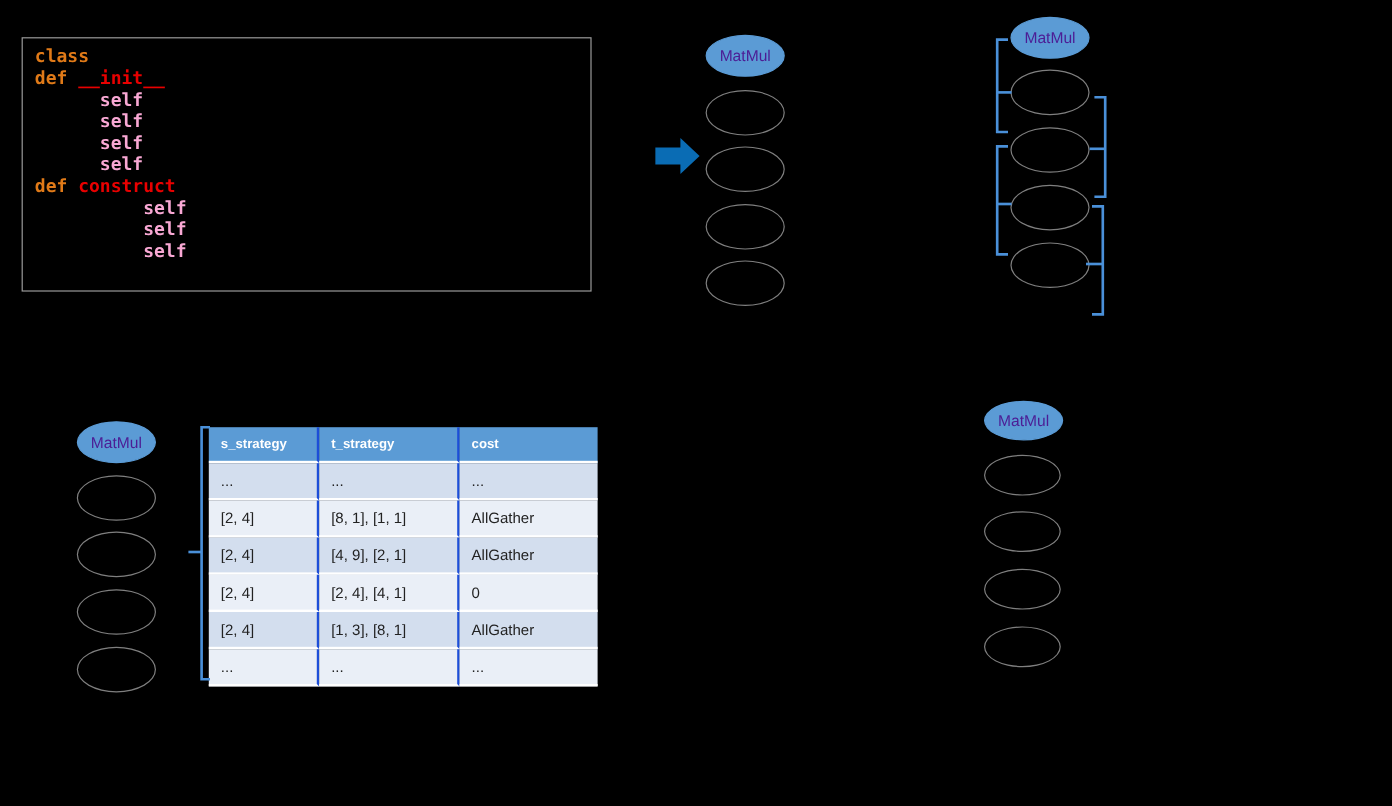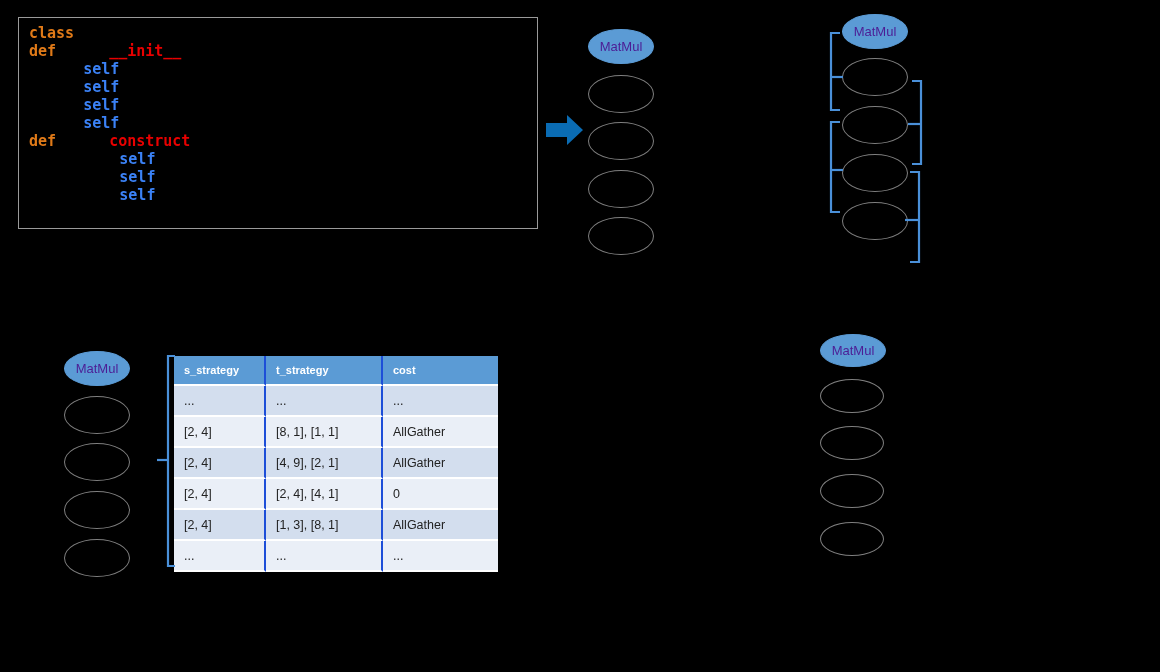--- a/index.html
+++ b/index.html
@@ -1,29 +1,29 @@
 <!DOCTYPE html>
 <html><head>
 <meta charset="utf-8">
 <style>
   html,body{margin:0;padding:0;background:#000;}
   body{width:1160px;height:672px;position:relative;overflow:hidden;
        font-family:"Liberation Sans", sans-serif;}
   .stage{position:absolute;left:0;top:0;width:1160px;height:672px;}
 
   
-  .code-box{position:absolute;left:18px;top:17px;width:520px;height:212px;
+  .code-box{position:absolute;left:18px;top:31px;width:475px;height:212px;
             border:1.5px solid #9a9a9a;background:#000;box-sizing:border-box;}
   .code-lines{position:absolute;left:10px;top:6px;
               font-family:"DejaVu Sans Mono","Liberation Mono",monospace;
               font-size:15px;line-height:18px;font-weight:bold;white-space:pre;}
   .code-line{height:18px;white-space:pre;}
   .kw{color:#E07A18;}
-  .fn{color:#E80000;margin-left:44px;}
-  .slf{color:#3b82f6;}
+  .fn{color:#E80000;}
+  .slf{color:#f9a8d4;}
 
   
   .arrow{position:absolute;left:546px;top:114px;width:38px;height:32px;}
 
   
   .grp{position:absolute;}
   .node{position:absolute;box-sizing:border-box;border-radius:50%;}
   .node.empty{border:1.4px solid #7f7f7f;background:transparent;}
   .node.head{background:#5B9BD5;border:1px solid #5B9BD5;
              display:flex;align-items:center;justify-content:center;}

